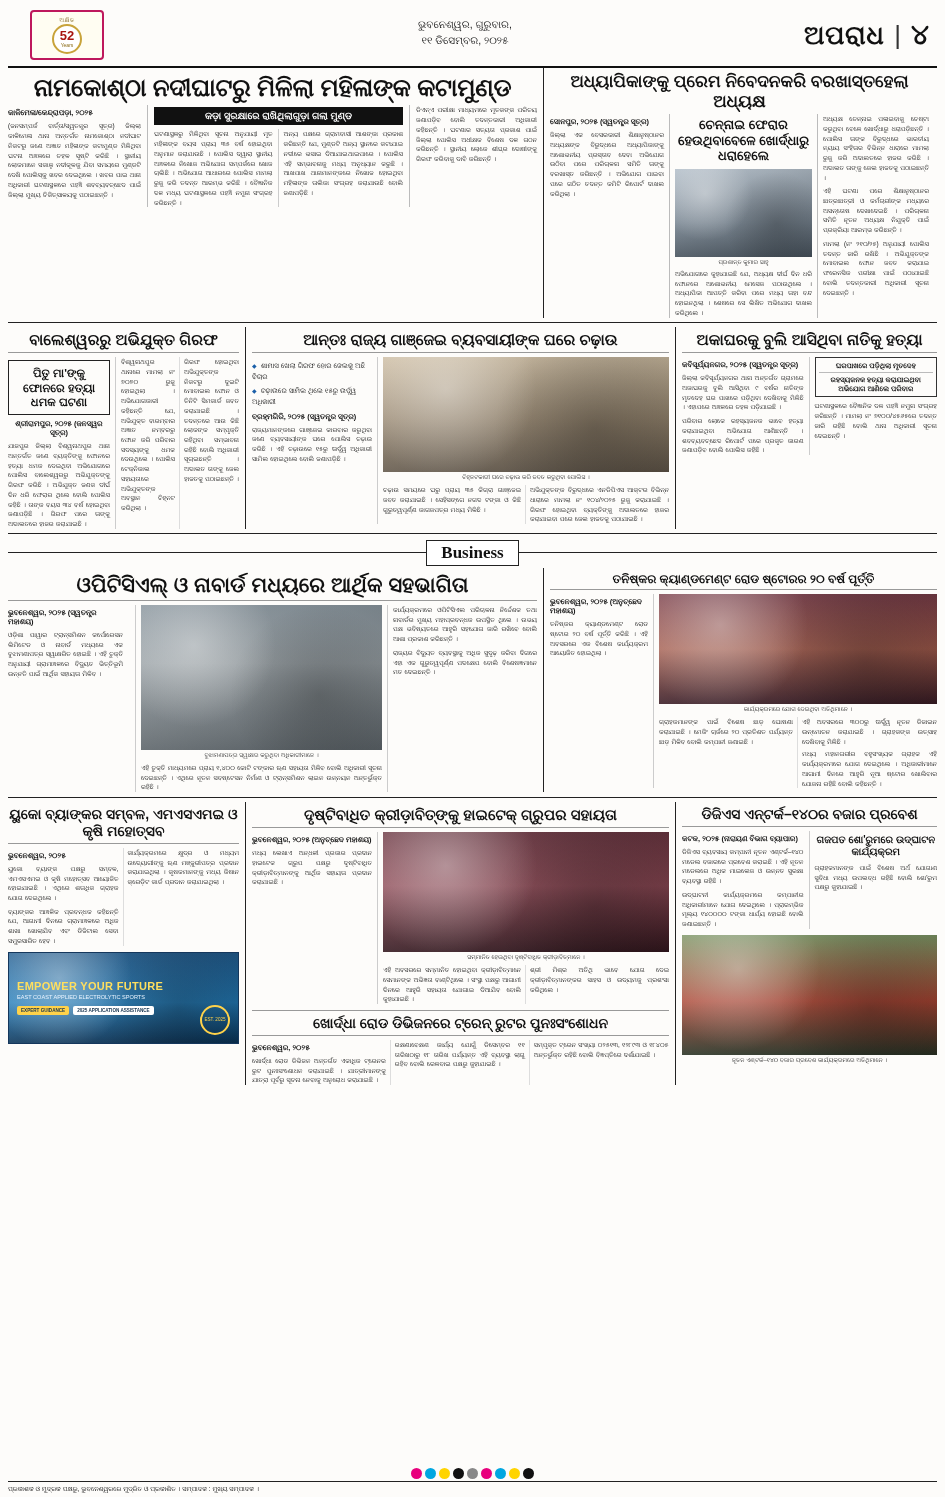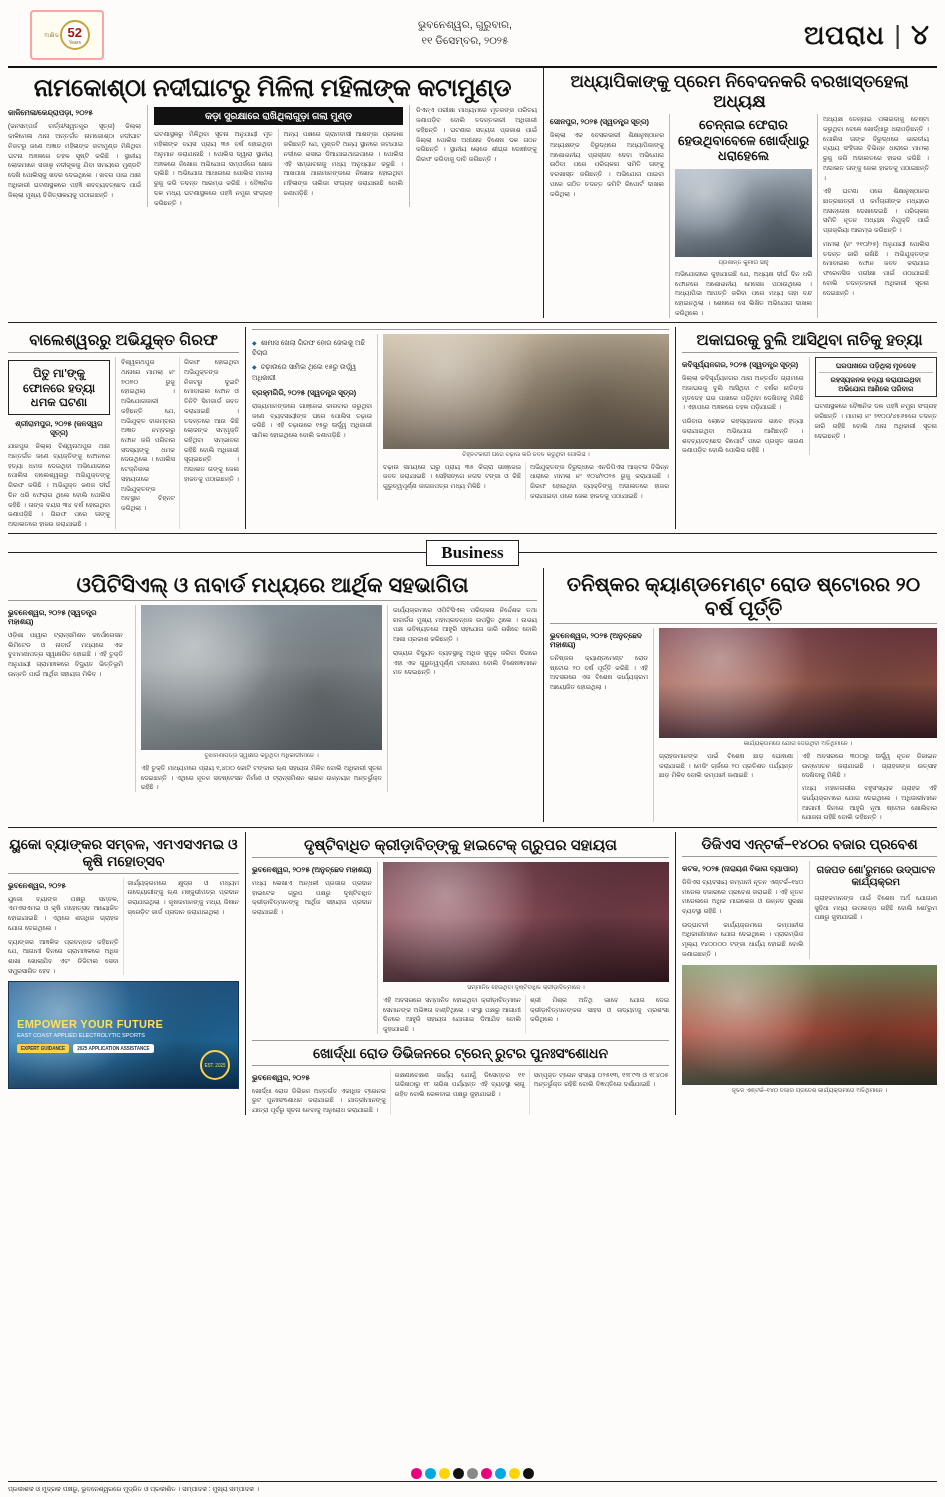--- a/index.html
+++ b/index.html
@@ -10,22 +10,22 @@
     font-family: "Liberation Sans", sans-serif;
     color: #111;
     overflow: hidden;
   }
   .page { position: relative; width:945px; height:1497px; padding: 6px 8px 0 8px; }
 
   
   .masthead { display:flex; align-items:center; height:62px; border-bottom:2px solid #111; padding-bottom:2px; }
   .badge-wrap { width:118px; display:flex; justify-content:center; align-items:center; }
   .badge {
-    width:74px; height:50px; border:2px solid #fca5a5; border-radius:4px;
-    display:flex; align-items:center; justify-content:center;
+    width:74px; height:50px; border:2px solid #be185d; border-radius:4px;
+    display:flex; flex-direction:column; align-items:center; justify-content:center;
     background:#fffdf2; position:relative;
   }
   .badge .top-txt { font-size:6px; color:#7a5c12; letter-spacing:.5px; }
   .badge .circ {
     width:30px;height:30px;border-radius:50%;border:2px solid #c8a33a;
     display:flex;flex-direction:column;align-items:center;justify-content:center;
     background:#fff;
   }
   .badge .num { font-size:13px; font-weight:bold; color:#a8140f; line-height:1; }
   .badge .yrs { font-size:5px; color:#8a6a14; }
@@ -186,20 +186,21 @@
             <div class="body-txt">ବିଶ୍ୱନାଥପୁର ଥାନାରେ ମାମଲା ନଂ ୭୦୭୦ ରୁଜୁ ହୋଇଥିଲା । ଅଭିଯୋଗକାରୀ କହିଛନ୍ତି ଯେ, ଅଭିଯୁକ୍ତ ବାରମ୍ବାର ଅଜ୍ଞାତ ନମ୍ବରରୁ ଫୋନ କରି ପରିବାର ସଦସ୍ୟଙ୍କୁ ଧମକ ଦେଉଥିଲେ । ପୋଲିସ ଟେକ୍ନିକାଲ ସହାୟତାରେ ଅଭିଯୁକ୍ତଙ୍କ ଅବସ୍ଥାନ ଚିହ୍ନଟ କରିଥିଲା ।</div>
           </div>
           <div style="width:50%; padding-left:4px;">
             <div class="body-txt">ଗିରଫ ହୋଇଥିବା ଅଭିଯୁକ୍ତଙ୍କ ନିକଟରୁ ଦୁଇଟି ମୋବାଇଲ ଫୋନ ଓ ତିନିଟି ସିମକାର୍ଡ ଜବତ କରାଯାଇଛି । ତଦନ୍ତରେ ଆଉ କିଛି ଲୋକଙ୍କ ସମ୍ପୃକ୍ତି ରହିଥିବା ସମ୍ଭାବନା ରହିଛି ବୋଲି ଅଧିକାରୀ ସୂଚାଇଛନ୍ତି । ଅଦାଲତ ତାଙ୍କୁ ଜେଲ ହାଜତକୁ ପଠାଇଛନ୍ତି ।</div>
           </div>
         </div>
       </div>
     </div>
 
     <div style="width:430px; padding:0 6px; border-right:1px solid #222;">
+      <div class="sec-head">ଆନ୍ତଃ ରାଜ୍ୟ ଗାଞ୍ଜେଇ ବ୍ୟବସାୟୀଙ୍କ ଘରେ ଚଢ଼ାଉ</div>
       <div class="thinrule" style="margin:2px 0 4px;"></div>
       <div style="display:flex;">
         <div style="width:126px; padding-right:5px; border-right:1px solid #ccc;">
           <ul class="bullets">
             <li>ଶାମାସ ଖେଲା ଗିରଫ ହୋର ଜେଲକୁ ଅଛି ବିଚାର</li>
             <li>ଚଢ଼ାଉରେ ସାମିଲ ଥିଲେ ୧୫ରୁ ଉର୍ଦ୍ଧ୍ୱ ଅଧିକାରୀ</li>
           </ul>
           <div class="dateline">ବ୍ରହ୍ମଗିରି, ୨୦୨୫ (ସ୍ୱତନ୍ତ୍ର ସୂତ୍ର)</div>
           <div class="body-txt">ରାଜ୍ୟମାନଙ୍କରେ ଗାଞ୍ଜେଇ କାରବାର କରୁଥିବା ଜଣେ ବ୍ୟବସାୟୀଙ୍କ ଘରେ ପୋଲିସ ଚଢ଼ାଉ କରିଛି । ଏହି ଚଢ଼ାଉରେ ୧୫ରୁ ଊର୍ଦ୍ଧ୍ୱ ଅଧିକାରୀ ସାମିଲ ହୋଇଥିଲେ ବୋଲି ଜଣାପଡ଼ିଛି ।</div>
         </div>
@@ -260,21 +261,21 @@
           <div class="body-txt" style="margin-top:4px;">ଏହି ଚୁକ୍ତି ମାଧ୍ୟମରେ ପ୍ରାୟ ୧,୪୦୦ କୋଟି ଟଙ୍କାର ଋଣ ସହାୟତା ମିଳିବ ବୋଲି ଅଧିକାରୀ ସୂଚନା ଦେଇଛନ୍ତି । ଏଥିରେ ନୂତନ ସବଷ୍ଟେସନ ନିର୍ମାଣ ଓ ଟ୍ରାନ୍ସମିଶନ ଲାଇନ ଉନ୍ନୟନ ଅନ୍ତର୍ଭୁକ୍ତ ରହିଛି ।</div>
         </div>
         <div style="flex:1; padding-left:5px;">
           <div class="body-txt">କାର୍ଯ୍ୟକ୍ରମରେ ଓପିଟିସିଏଲ ପରିଚାଳନା ନିର୍ଦ୍ଦେଶକ ତଥା ନାବାର୍ଡର ମୁଖ୍ୟ ମହାପ୍ରବନ୍ଧକ ଉପସ୍ଥିତ ଥିଲେ । ଉଭୟ ପକ୍ଷ ଭବିଷ୍ୟତରେ ଆହୁରି ସହଯୋଗ ଜାରି ରଖିବେ ବୋଲି ଆଶା ପ୍ରକାଶ କରିଛନ୍ତି ।</div>
           <div class="body-txt" style="margin-top:4px;">ରାଜ୍ୟର ବିଦ୍ୟୁତ ବ୍ୟବସ୍ଥାକୁ ଅଧିକ ସୁଦୃଢ଼ କରିବା ଦିଗରେ ଏହା ଏକ ଗୁରୁତ୍ୱପୂର୍ଣ୍ଣ ପଦକ୍ଷେପ ବୋଲି ବିଶେଷଜ୍ଞମାନେ ମତ ଦେଇଛନ୍ତି ।</div>
         </div>
       </div>
     </div>
 
     <div style="flex:1; padding-left:6px;">
-      <div class="sec-head" style="font-size:20px;">ତନିଷ୍କର କ୍ୟାଣ୍ଡମେଣ୍ଟ ରୋଡ ଷ୍ଟୋରର ୨୦ ବର୍ଷ ପୂର୍ତ୍ତି</div>
+      <div class="sec-head" style="font-size:12px;">ତନିଷ୍କର କ୍ୟାଣ୍ଡମେଣ୍ଟ ରୋଡ ଷ୍ଟୋରର ୨୦ ବର୍ଷ ପୂର୍ତ୍ତି</div>
       <div class="thinrule" style="margin:3px 0 4px;"></div>
       <div style="display:flex;">
         <div style="width:104px; padding-right:5px; border-right:1px solid #ccc;">
           <div class="dateline">ଭୁବନେଶ୍ୱର, ୨୦୨୫ (ଅନୁଚ୍ଛେଦ ମହାଶୟ)</div>
           <div class="body-txt">ତନିଷ୍କର କ୍ୟାଣ୍ଡମେଣ୍ଟ ରୋଡ ଷ୍ଟୋର ୨୦ ବର୍ଷ ପୂର୍ତ୍ତି କରିଛି । ଏହି ଅବସରରେ ଏକ ବିଶେଷ କାର୍ଯ୍ୟକ୍ରମ ଆୟୋଜିତ ହୋଇଥିଲା ।</div>
         </div>
         <div style="flex:1; padding-left:5px;">
           <div class="photo ph-counter" style="height:110px;"></div>
           <div class="cap">କାର୍ଯ୍ୟକ୍ରମରେ ଯୋଗ ଦେଇଥିବା ଅତିଥିମାନେ ।</div>
           <div style="display:flex; margin-top:4px;">
@@ -300,21 +301,21 @@
         <div style="width:50%; padding-right:4px; border-right:1px solid #ddd;">
           <div class="dateline">ଭୁବନେଶ୍ୱର, ୨୦୨୫</div>
           <div class="body-txt">ୟୁକୋ ବ୍ୟାଙ୍କ ପକ୍ଷରୁ ସମ୍ବଳ, ଏମଏସଏମଇ ଓ କୃଷି ମହୋତ୍ସବ ଆୟୋଜିତ ହୋଇଯାଇଛି । ଏଥିରେ ଶତାଧିକ ଗ୍ରାହକ ଯୋଗ ଦେଇଥିଲେ ।</div>
           <div class="body-txt" style="margin-top:4px;">ବ୍ୟାଙ୍କର ଆଞ୍ଚଳିକ ପ୍ରବନ୍ଧକ କହିଛନ୍ତି ଯେ, ଆଗାମୀ ଦିନରେ ଗ୍ରାମାଞ୍ଚଳରେ ଅଧିକ ଶାଖା ଖୋଲାଯିବ ଏବଂ ଡିଜିଟାଲ ସେବା ସମ୍ପ୍ରସାରିତ ହେବ ।</div>
         </div>
         <div style="width:50%; padding-left:4px;">
           <div class="body-txt">କାର୍ଯ୍ୟକ୍ରମରେ କ୍ଷୁଦ୍ର ଓ ମଧ୍ୟମ ଉଦ୍ୟୋଗୀଙ୍କୁ ଋଣ ମଞ୍ଜୁରୀପତ୍ର ପ୍ରଦାନ କରାଯାଇଥିଲା । କୃଷକମାନଙ୍କୁ ମଧ୍ୟ କିଷାନ କ୍ରେଡ଼ିଟ କାର୍ଡ ପ୍ରଦାନ କରାଯାଇଥିଲା ।</div>
         </div>
       </div>
 
-      <div class="photo ph-ad" style="height:108px; margin-top:6px; border:1px solid #15375c; display:flex; flex-direction:column; justify-content:center; padding:6px 8px;">
+      <div class="photo ph-ad" style="height:92px; margin-top:6px; border:1px solid #15375c; display:flex; flex-direction:column; justify-content:center; padding:6px 8px;">
         <div style="position:relative; z-index:2; color:#ffdf5e; font-size:11px; font-weight:bold; letter-spacing:.3px;">EMPOWER YOUR FUTURE</div>
         <div style="position:relative; z-index:2; color:#eaf4ff; font-size:5.6px; margin-top:2px; line-height:1.3;">EAST COAST APPLIED ELECTROLYTIC SPORTS</div>
         <div style="position:relative; z-index:2; display:flex; gap:4px; margin-top:5px;">
           <span style="background:#ffd24a; color:#14324f; font-size:4.6px; font-weight:bold; padding:2px 4px; border-radius:2px;">EXPERT GUIDANCE</span>
           <span style="background:#ffffff; color:#14324f; font-size:4.6px; font-weight:bold; padding:2px 4px; border-radius:2px;">2025 APPLICATION ASSISTANCE</span>
         </div>
         <div style="position:absolute; right:8px; bottom:8px; z-index:2; width:30px; height:30px; border:2px solid #ffd24a; border-radius:50%; color:#ffd24a; font-size:4.6px; display:flex; align-items:center; justify-content:center; text-align:center;">EST. 2025</div>
       </div>
     </div>
 

